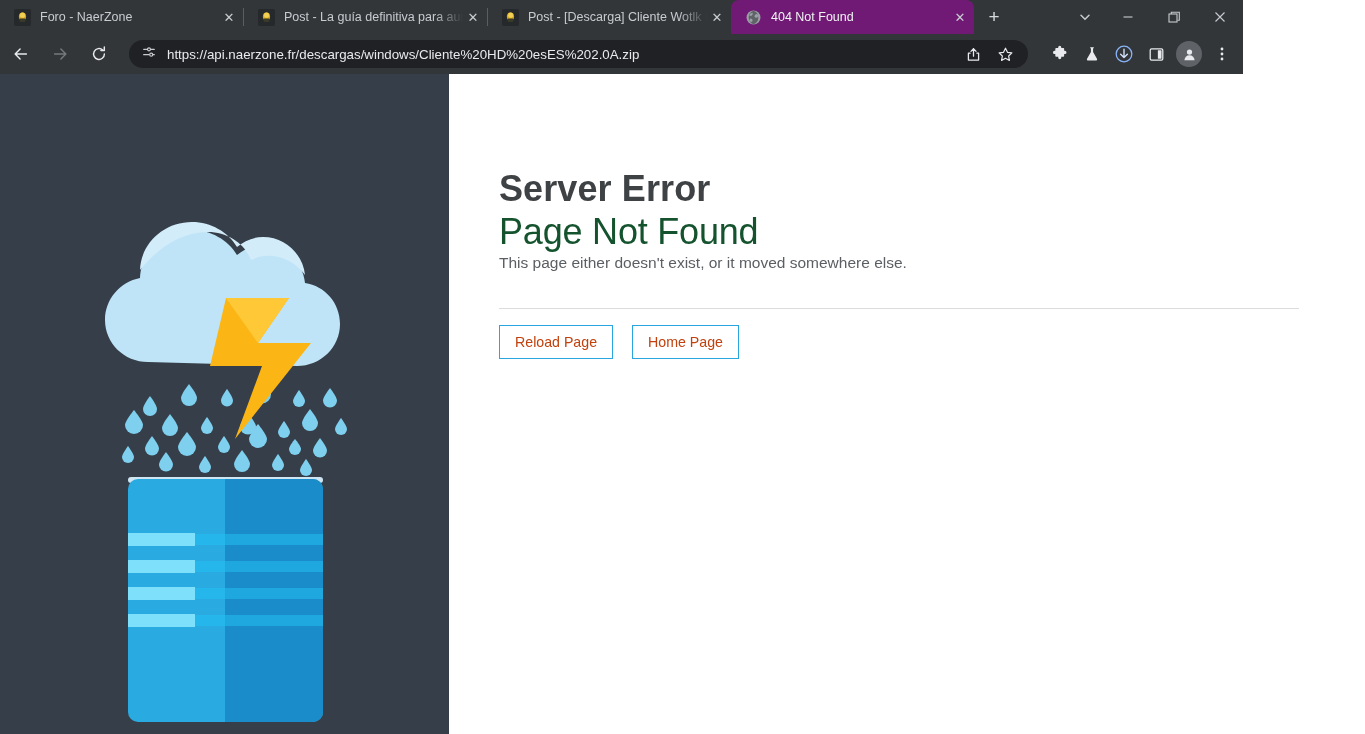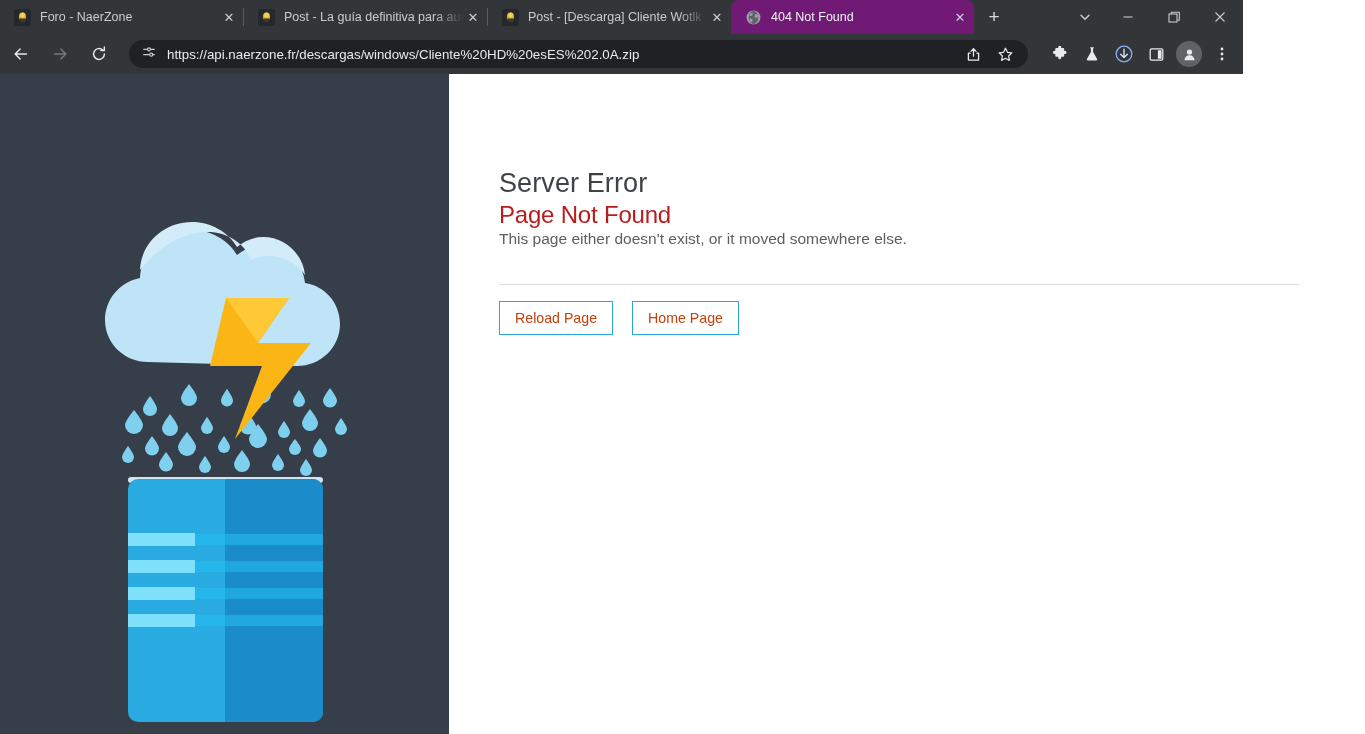--- a/index.html
+++ b/index.html
@@ -84,29 +84,29 @@
   .illus-pane {
     width: 449px; background: #363f49; flex: none;
     position: relative; overflow: hidden;
   }
   .illus { position: absolute; left: 0; top: 0; width: 449px; height: 650px; }
 
   .content-pane { flex: 1; position: relative; padding: 95px 0 0 50px; }
   .content-inner { width: 800px; }
 
   .server-error {
-    font-size: 27px; color: #3f4245; font-weight: 400;
+    font-size: 36px; color: #3f4245; font-weight: 700;
     letter-spacing: 0.1px; line-height: 1.1;
   }
   .code-404 {
     font-size: 78px; color: #ee7055; font-weight: 400;
     line-height: 1.06; margin: 6px 0 0 -4px; letter-spacing: -1px;
   }
   .not-found {
-    font-size: 24px; color: #b91c1c; font-weight: 400;
+    font-size: 36px; color: #14532d; font-weight: 400;
     line-height: 1.15; margin-top: 2px; letter-spacing: -0.2px;
   }
   .subtext {
     font-size: 15.5px; color: #5b5f63; line-height: 1.4;
   }
   .divider {
     height: 1px; background: #dcdcdc; width: 800px; margin: 34px 0 0 0;
   }
   .hint { font-size: 12.6px; color: #3f4245; margin-top: 21px; }
   .btn-row { display: flex; gap: 19px; margin-top: 16px; }

